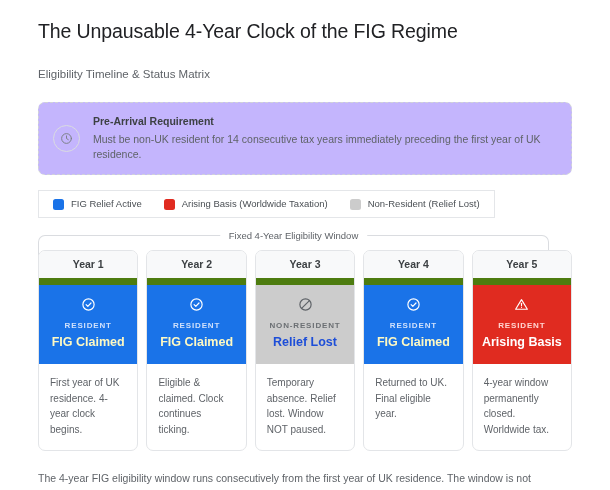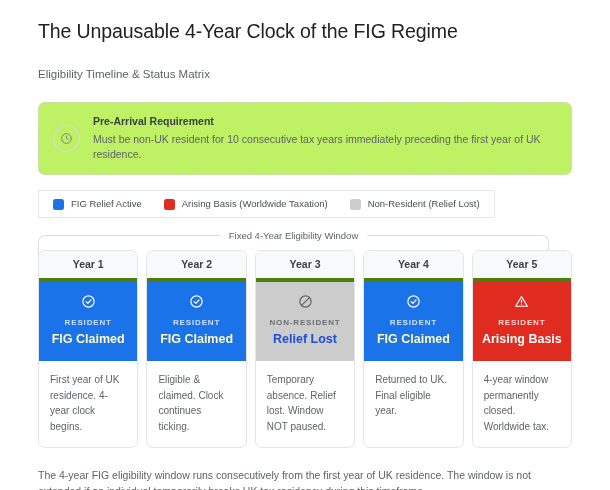--- a/index.html
+++ b/index.html
@@ -44,21 +44,21 @@
 
   
   .prearrival {
     margin-top: 20px;
     border: 1px dashed #d0d3d7;
     border-radius: 7px;
     padding: 11px 14px 12px 14px;
     display: flex;
     align-items: center;
     gap: 13px;
-    background: #bef264;
+    background: #c4b5fd;
   }
   .clock-badge {
     flex: 0 0 auto;
     width: 25px;
     height: 25px;
     border-radius: 50%;
     border: 1px solid #dadce0;
     display: flex;
     align-items: center;
     justify-content: center;
@@ -148,21 +148,21 @@
     min-width: 0;
     border: 1px solid #e3e5e8;
     border-radius: 7px;
     overflow: hidden;
     background: #ffffff;
     display: flex;
     flex-direction: column;
   }
   .card-head {
     background: #f8f9fa;
-    border-bottom: 4px solid #4d7c0f;
+    border-bottom: 7px solid #4d7c0f;
     text-align: center;
     font-size: 10.5px;
     font-weight: 700;
     color: #3c4043;
     padding: 7px 0 7px 0;
     line-height: 13px;
   }
   .card-status {
     text-align: center;
     padding: 11px 6px 13px 6px;
@@ -230,21 +230,21 @@
   
   <div class="prearrival">
     <span class="clock-badge">
       <svg width="13" height="13" viewBox="0 0 24 24" fill="none" stroke="currentColor" stroke-width="1.8" stroke-linecap="round">
         <circle cx="12" cy="12" r="9"></circle>
         <path d="M12 7.2 V12 L15.3 14.1"></path>
       </svg>
     </span>
     <div class="prearrival-text">
       <div class="prearrival-title">Pre-Arrival Requirement</div>
-      <div class="prearrival-body">Must be non-UK resident for 10 consecutive tax years immediately preceding the first year of UK residence.</div>
+      <div class="prearrival-body">Must be non-UK resident for 14 consecutive tax years immediately preceding the first year of UK residence.</div>
     </div>
   </div>
 
   
   <div class="legend">
     <span class="legend-item">
       <span class="legend-swatch" style="background:#1a73e8"></span>
       <span class="legend-label">FIG Relief Active</span>
     </span>
     <span class="legend-item">

